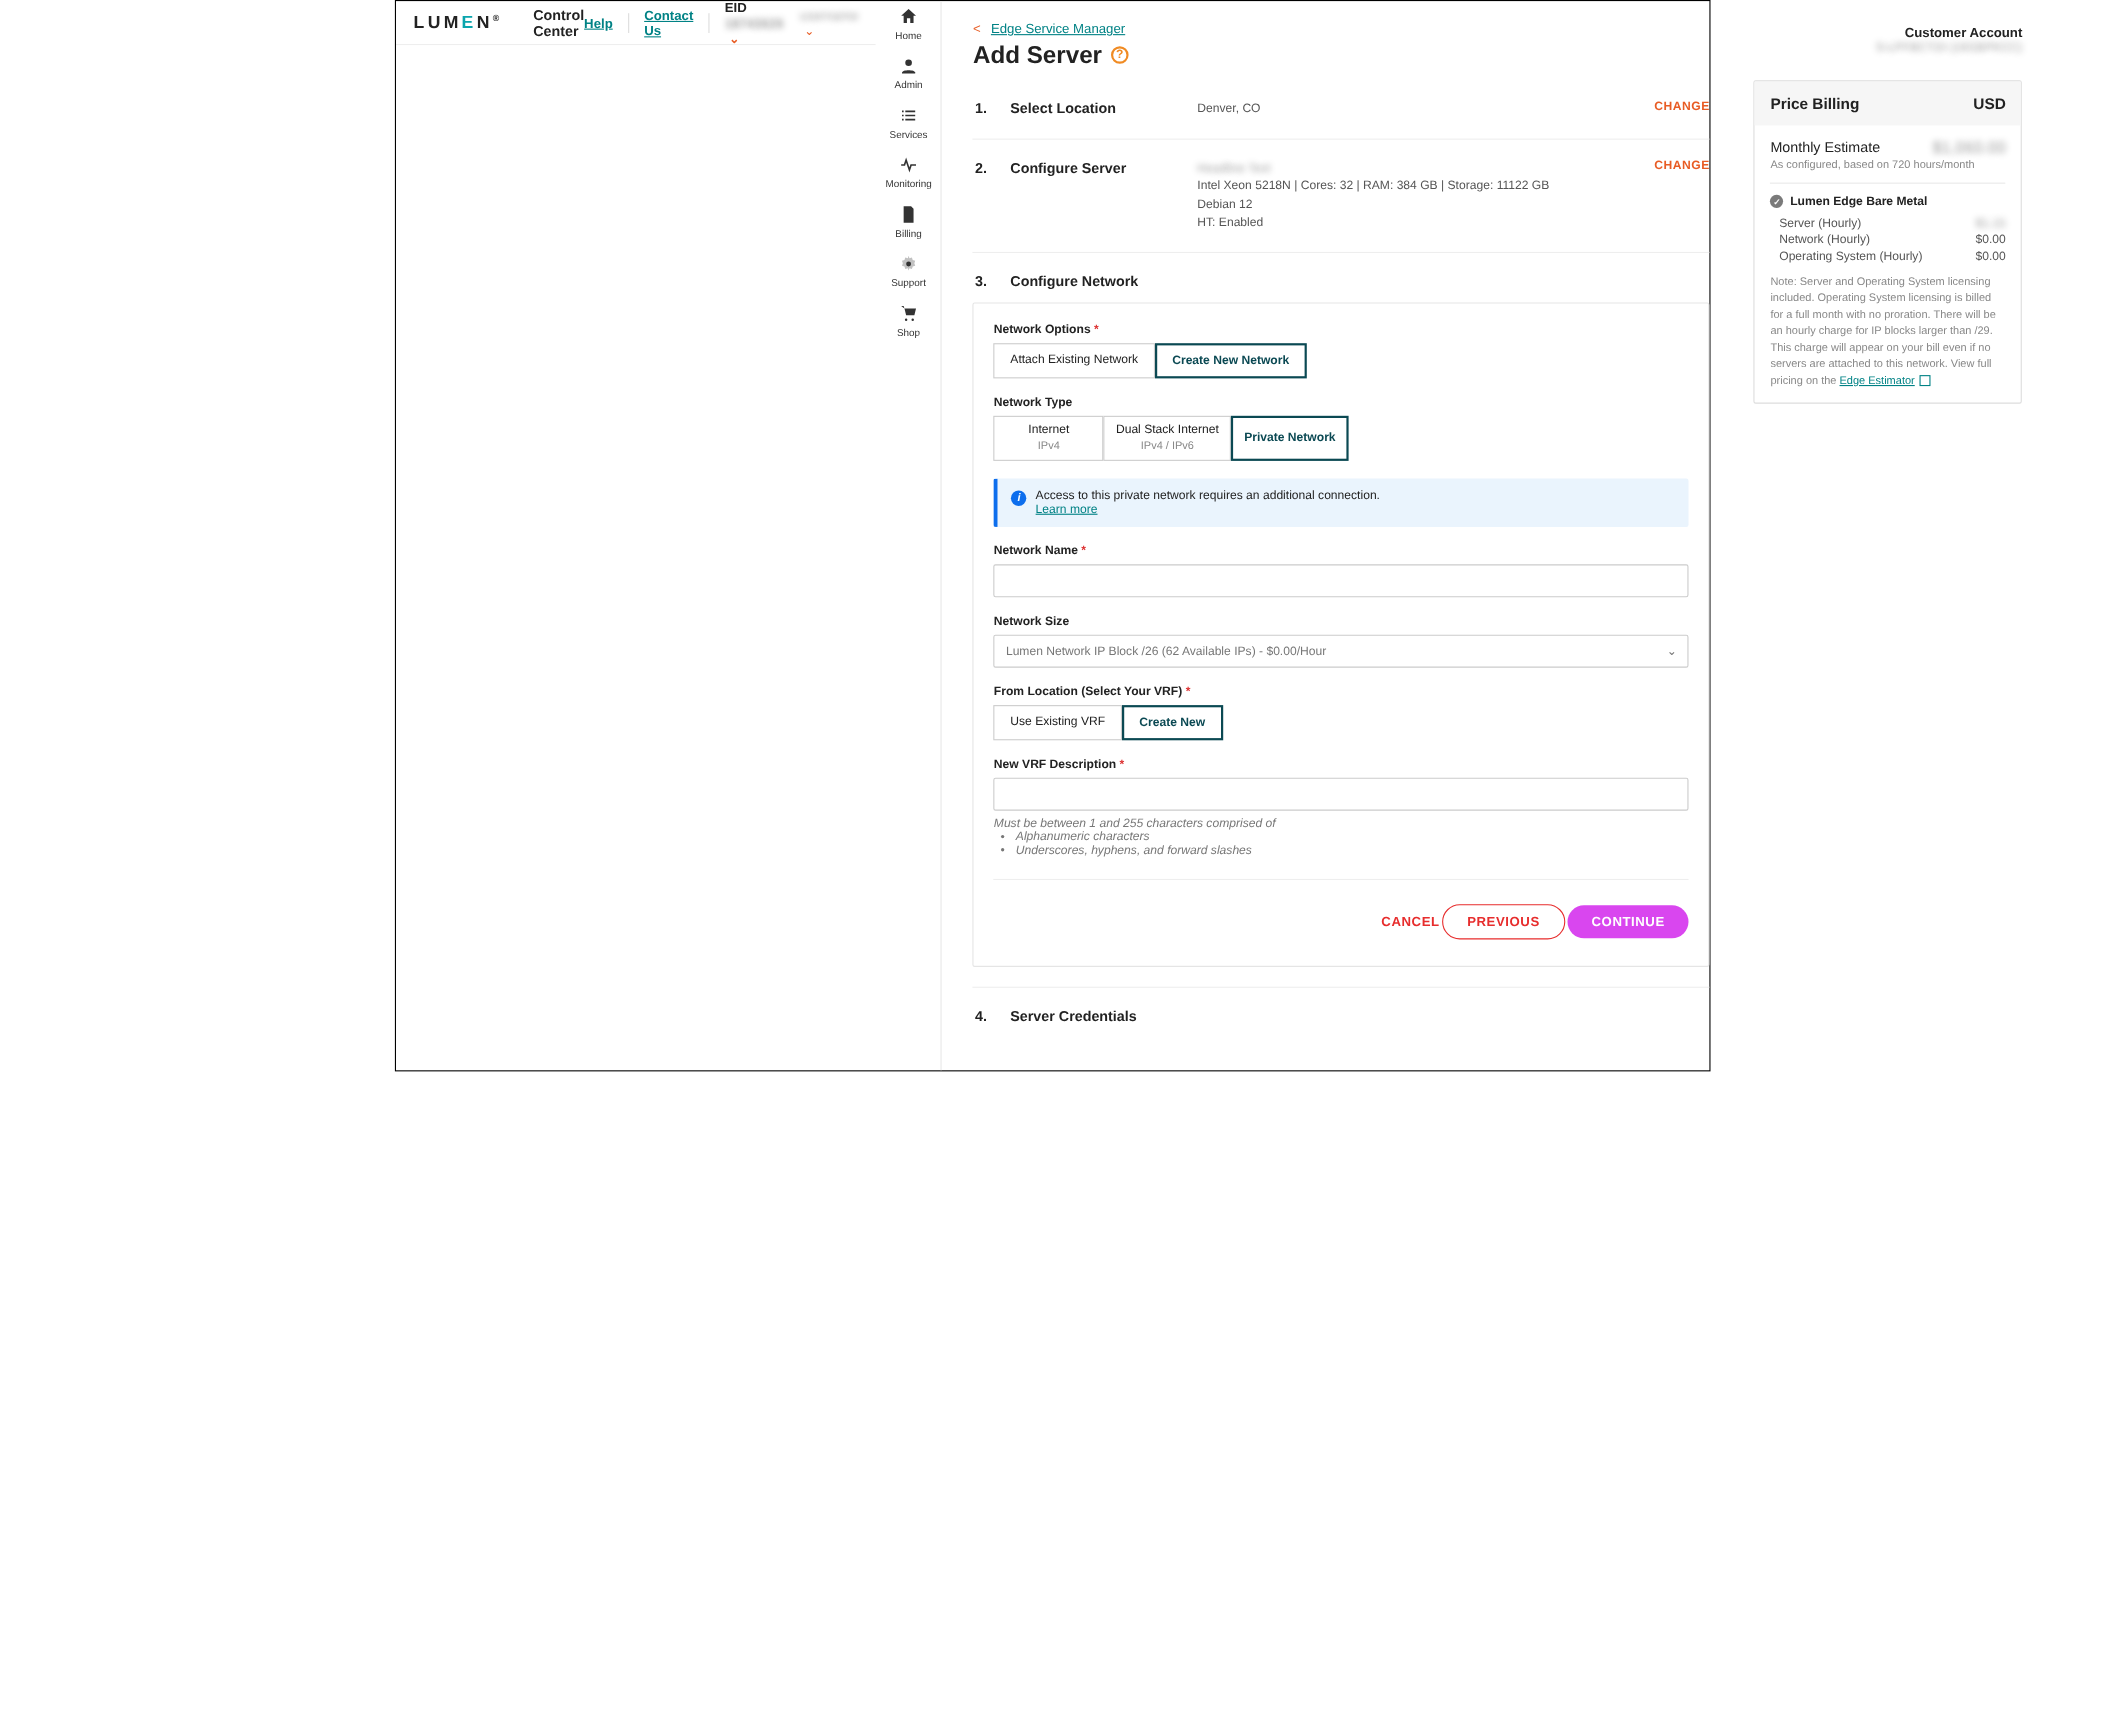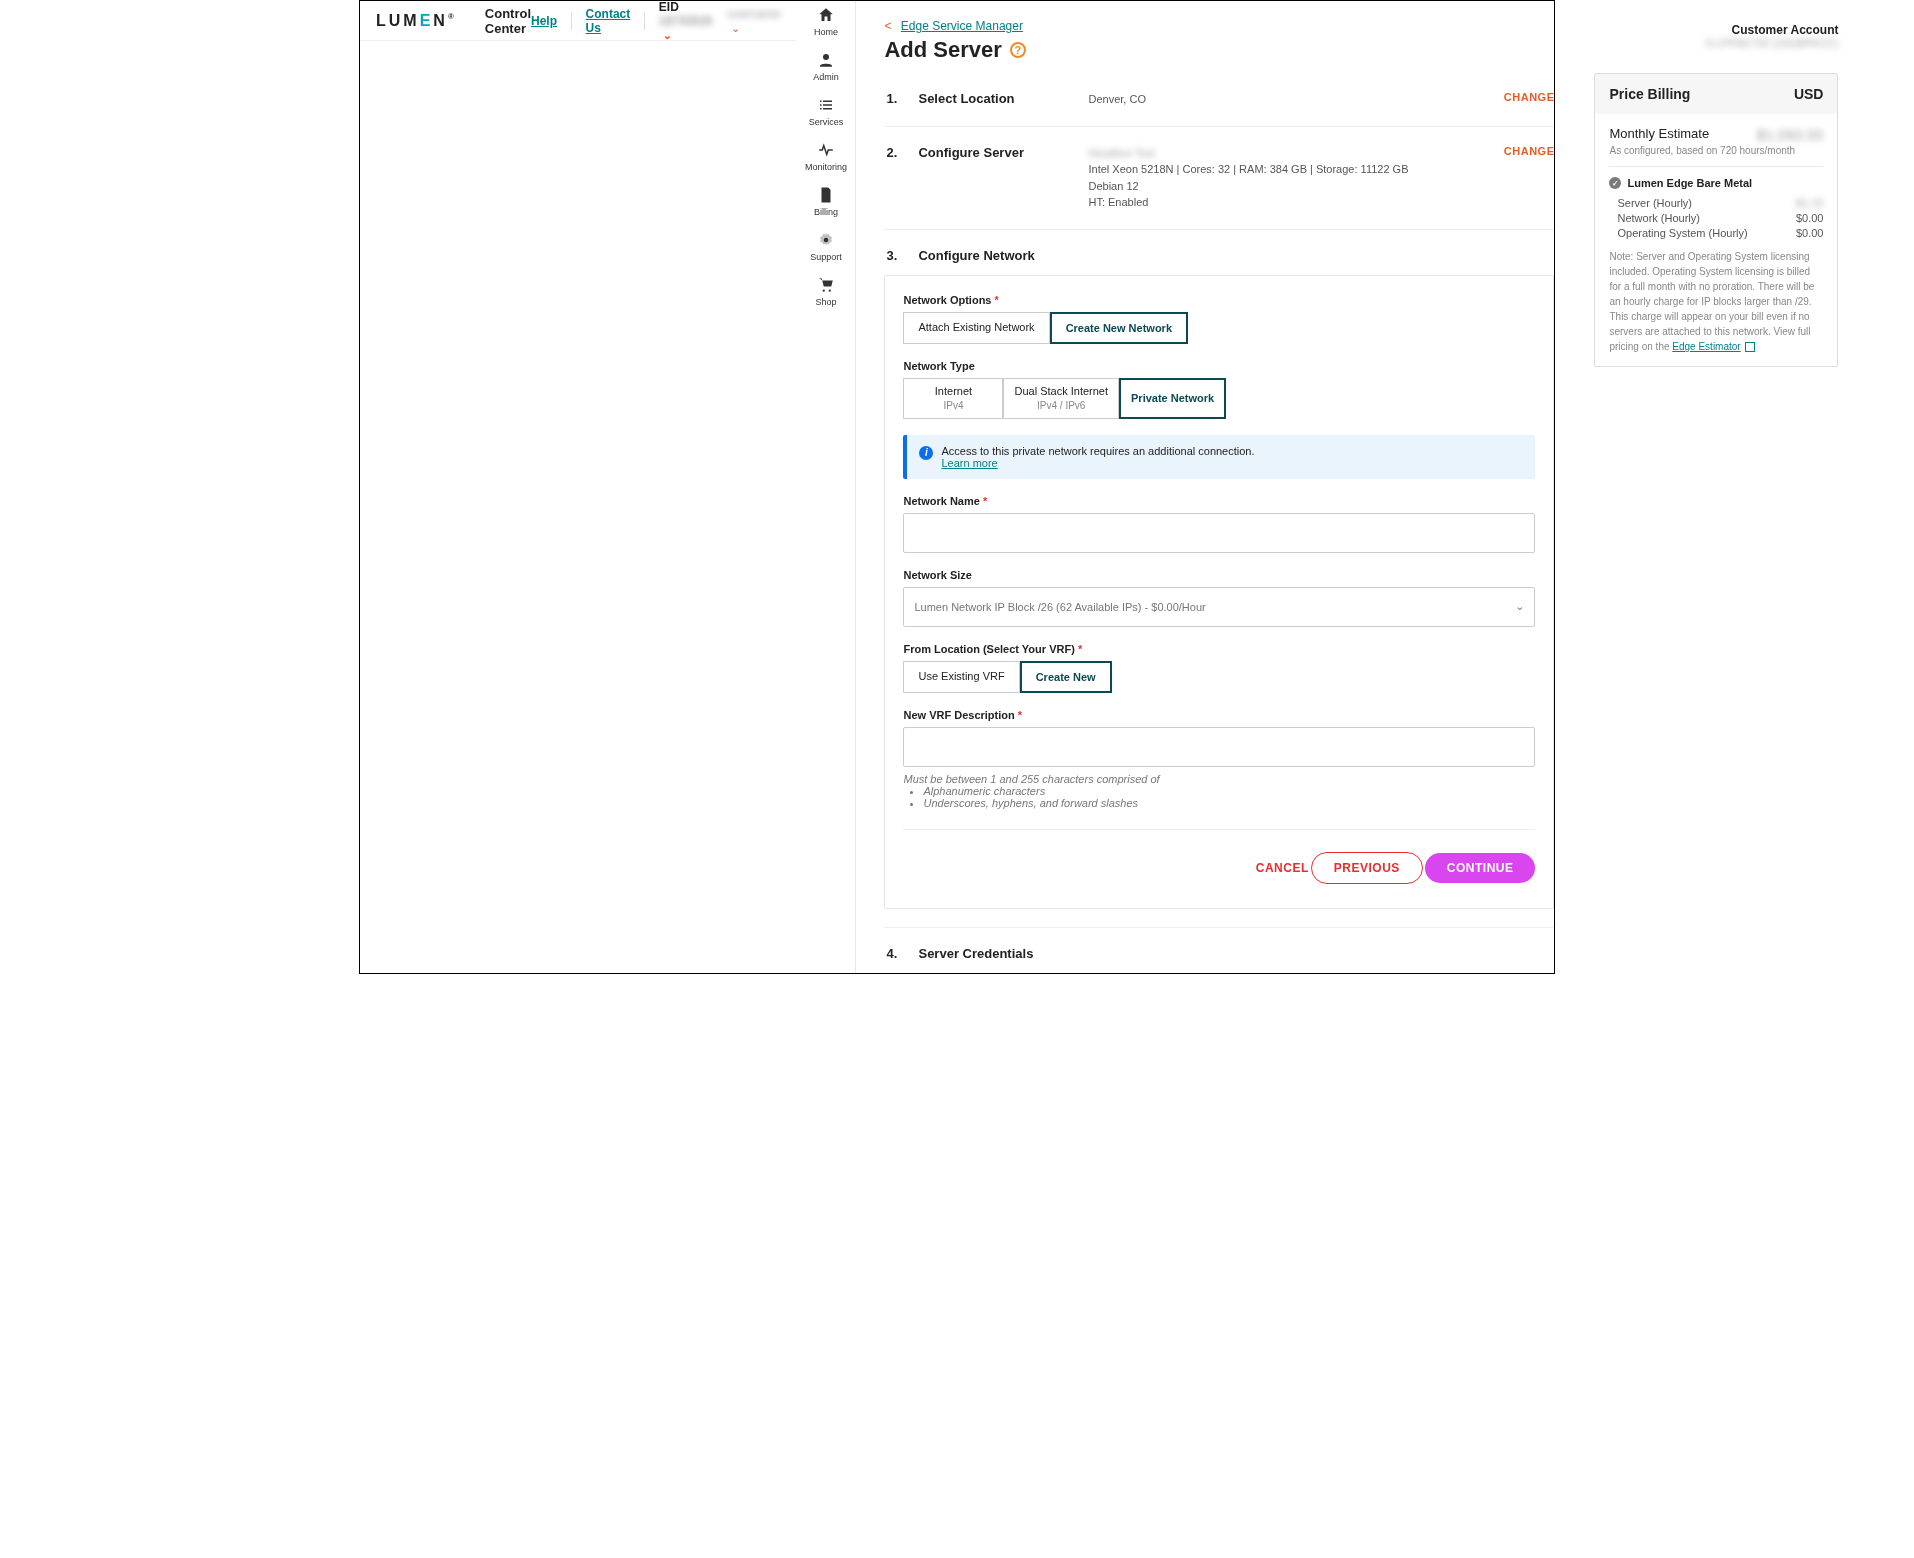--- a/index.html
+++ b/index.html
@@ -42,21 +42,21 @@
   .lbl { font-size:11px; font-weight:600; margin-bottom:6px; display:block; }
   .req { color:#d33; }
   .toggle-group { display:flex; }
   .toggle { border:1px solid #ccc; padding:8px 14px; font-size:11px; background:#fff; cursor:pointer; text-align:center; }
   .toggle.sel { border:2px solid #0b4953; color:#0b4953; font-weight:600; }
   .toggle .sub { color:#888; font-size:10px; display:block; margin-top:2px;}
   .nettype .toggle { min-width:100px; padding:6px 10px; line-height:1.2;}
   .infobox { background:#eaf4fd; border-left:4px solid #0d6eed; border-radius:2px; padding:10px 12px; display:flex; gap:8px; font-size:11px; margin:16px 0; }
   .infobox a { color:#008285; text-decoration:underline; }
   .info-i { width:14px;height:14px;border-radius:50%;background:#0d6eed;color:#fff;font-size:10px;display:flex;align-items:center;justify-content:center;font-style:italic;font-weight:700;flex-shrink:0; margin-top:1px;}
-  .txtinput, .selectbox { width:100%; border:1px solid #ccc; border-radius:2px; height:40px; padding:0 10px; font-size:11px; }
+  .txtinput, .selectbox { width:100%; border:1px solid #ccc; border-radius:2px; height:30px; padding:0 10px; font-size:11px; }
   .selectbox { display:flex; align-items:center; justify-content:space-between; color:#777; }
   .fieldgap { margin-bottom:16px; }
   .hint { font-size:11px; color:#777; font-style:italic; margin-top:6px; }
   .hint ul { margin-left:20px; }
   .actions { display:flex; justify-content:flex-end; gap:2px; align-items:center; padding:22px 0 6px; border-top:1px solid #eee; margin-top:20px; }
   .btn-text { color:#e72d2d; font-size:12px; font-weight:700; background:none; border:none; cursor:pointer; letter-spacing:.5px;}
   .btn-outline { border:1.5px solid #e72d2d; color:#e72d2d; background:#fff; border-radius:18px; padding:8px 22px; font-size:12px; font-weight:700; cursor:pointer; letter-spacing:.5px;}
   .btn-fill { background:#d946ef; color:#fff; border:none; border-radius:18px; padding:8px 22px; font-size:12px; font-weight:700; cursor:pointer; letter-spacing:.5px;}
   .pricebox { border:1px solid #ddd; border-radius:2px; }
   .pricehead { background:#f6f6f6; padding:12px 14px; display:flex; justify-content:space-between; font-weight:700; font-size:14px; }

